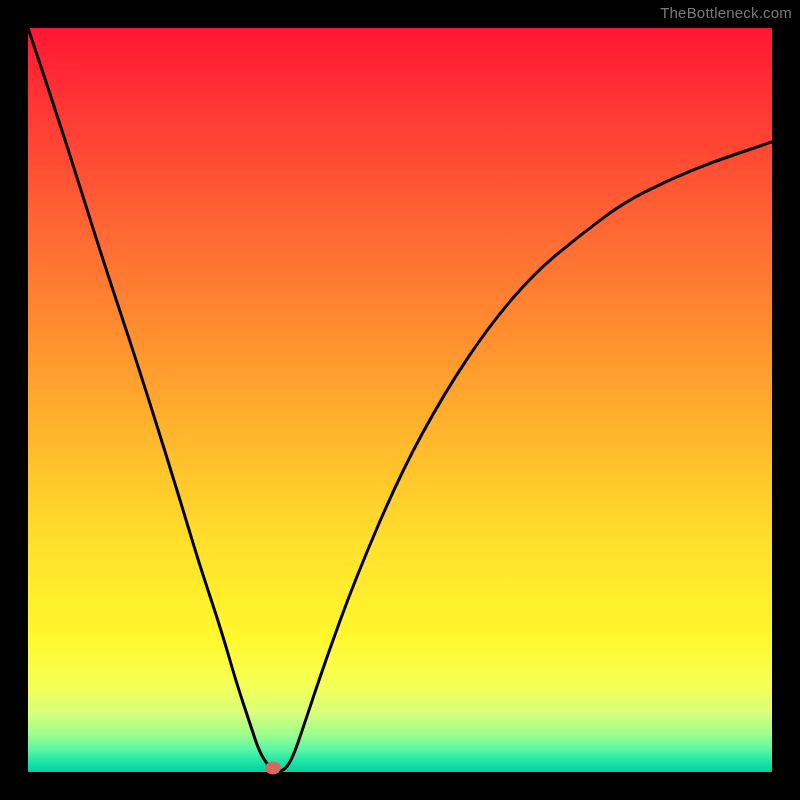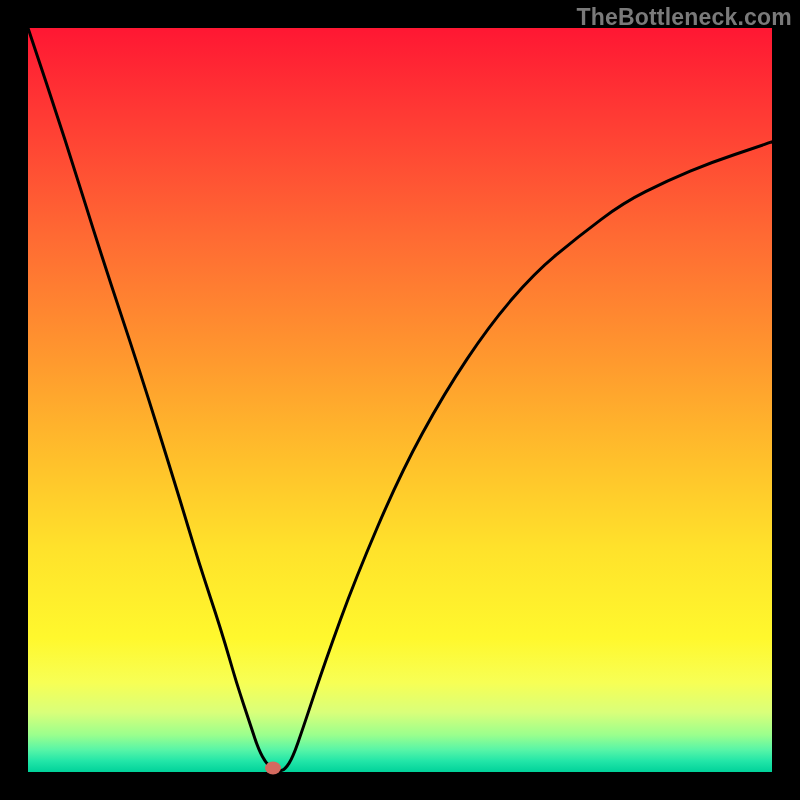--- a/index.html
+++ b/index.html
@@ -41,22 +41,22 @@
       #58f5a7 97%,
       #23e6a8 98.5%,
       #00d29a 100%
     );
   }
   .watermark {
     position: absolute;
     top: 4px;
     right: 8px;
     color: #7a7a7a;
-    font-size: 23px;
-    font-weight: 700;
+    font-size: 15px;
+    font-weight: 400;
     letter-spacing: 0.2px;
     user-select: none;
   }
   svg.curve {
     position: absolute;
     left: 0;
     top: 0;
     width: 744px;
     height: 744px;
   }

